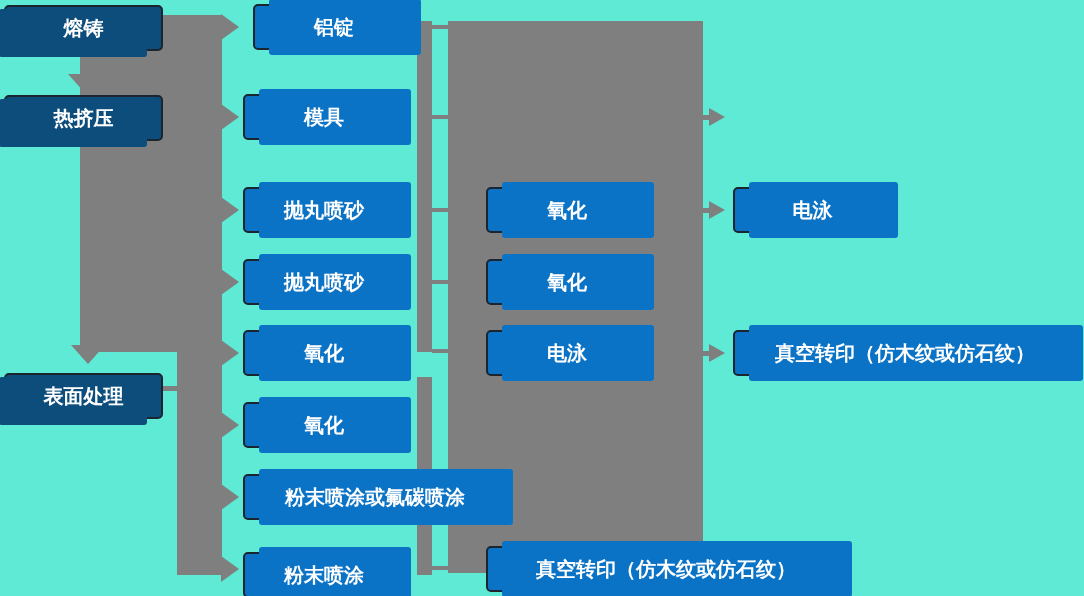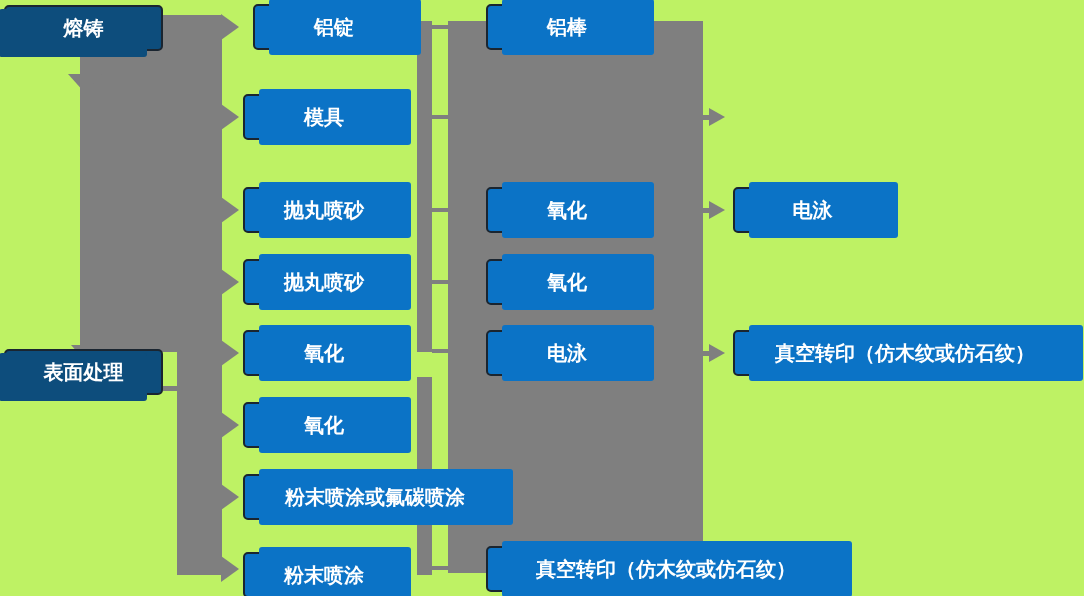--- a/index.html
+++ b/index.html
@@ -1,19 +1,19 @@
 <!DOCTYPE html>
 <html><head>
 <meta charset="utf-8">
 <style>
   html,body { margin:0; padding:0; background:#ffffff; }
   .canvas {
     position:relative;
     width:1084px; height:596px;
-    background:#bef264;
+    background:#5eead4;
     font-family:"DejaVu Sans", sans-serif;
     overflow:hidden;
   }
   
   .gray { position:absolute; background:#7f7f7f; z-index:1; }
   .tri { position:absolute; width:0; height:0; background:none; z-index:1; }
   .tri-r  { border-top:13px solid transparent; border-bottom:13px solid transparent; border-left:18px solid #7f7f7f; }
   .tri-rs { border-top:9px solid transparent; border-bottom:9px solid transparent; border-left:16px solid #7f7f7f; }
   .tri-d  { border-left:17px solid transparent; border-right:17px solid transparent; border-top:19px solid #7f7f7f; }
   
@@ -63,32 +63,32 @@
   <div class="tri tri-r" style="left:221px; top:269px;"></div>
   <div class="tri tri-r" style="left:221px; top:340px;"></div>
   <div class="tri tri-r" style="left:221px; top:412px;"></div>
   <div class="tri tri-r" style="left:221px; top:484px;"></div>
   <div class="tri tri-r" style="left:221px; top:556px;"></div>
   <div class="tri tri-rs" style="left:709px; top:108px;"></div>
   <div class="tri tri-rs" style="left:709px; top:201px;"></div>
   <div class="tri tri-rs" style="left:709px; top:344px;"></div>
 
   <div class="node dark" style="left:4px; top:5px;   width:159px;">熔铸</div>
-  <div class="node dark" style="left:4px; top:349px; width:159px;">表面处理</div>
+  <div class="node dark" style="left:4px; top:95px;  width:159px;">热挤压</div>
+  <div class="node dark" style="left:4px; top:373px; width:159px;">表面处理</div>
 
   <div class="node blue" style="left:253px; top:4px;   width:162px;">铝锭</div>
   <div class="node blue" style="left:243px; top:94px;  width:162px;">模具</div>
   <div class="node blue" style="left:243px; top:187px; width:162px;">抛丸喷砂</div>
   <div class="node blue" style="left:243px; top:259px; width:162px;">抛丸喷砂</div>
   <div class="node blue" style="left:243px; top:330px; width:162px;">氧化</div>
   <div class="node blue" style="left:243px; top:402px; width:162px;">氧化</div>
   <div class="node blue" style="left:243px; top:474px; width:264px;font-family:Liberation Mono, monospace;">粉末喷涂或氟碳喷涂</div>
   <div class="node blue" style="left:243px; top:552px; width:162px;">粉末喷涂</div>
 
-  <div class="node blue" style="left:486px; top:4px;   width:162px;">铝棒</div>
   <div class="node blue" style="left:486px; top:187px; width:162px;">氧化</div>
   <div class="node blue" style="left:486px; top:259px; width:162px;">氧化</div>
   <div class="node blue" style="left:486px; top:330px; width:162px;">电泳</div>
   <div class="node blue" style="left:486px; top:546px; width:360px;">真空转印（仿木纹或仿石纹）</div>
 
   <div class="node blue" style="left:733px; top:187px; width:159px;">电泳</div>
   <div class="node blue" style="left:733px; top:330px; width:344px;">真空转印（仿木纹或仿石纹）</div>
 
 </div>
 

